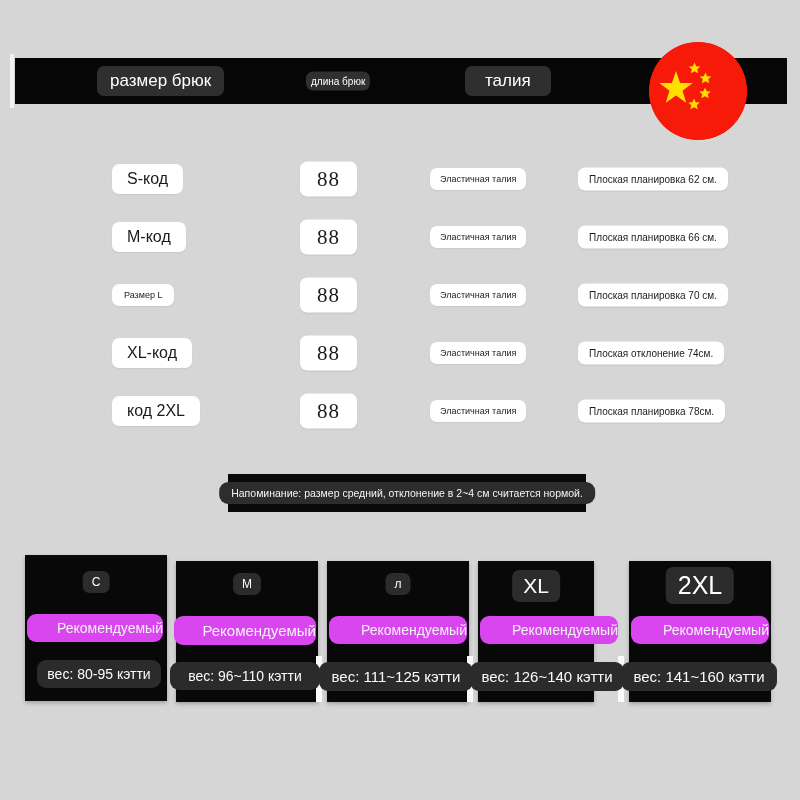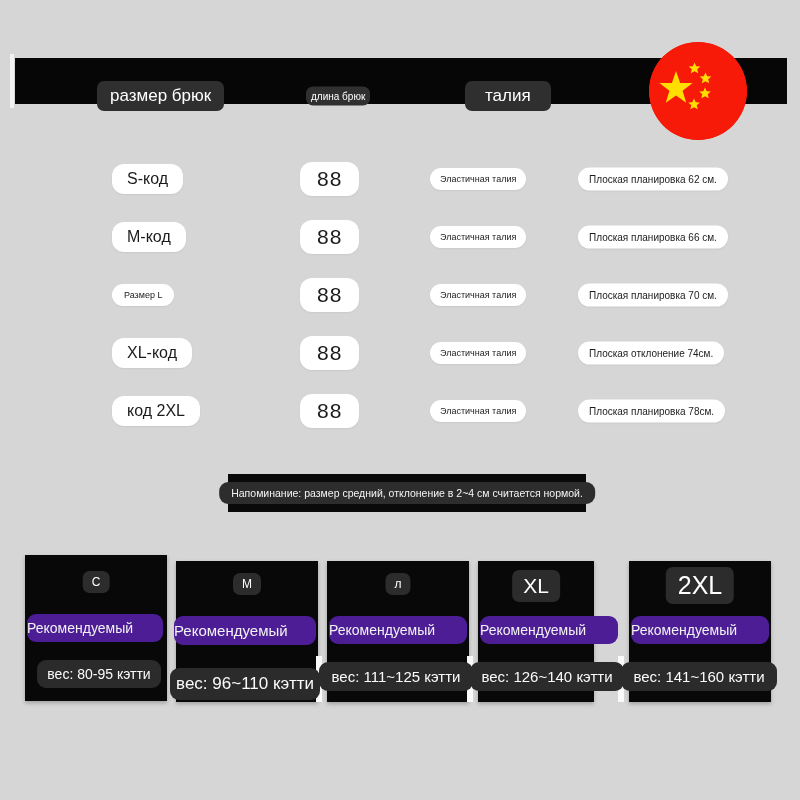--- a/index.html
+++ b/index.html
@@ -19,52 +19,51 @@
   }
   .header-band .edge-left {
     position: absolute; left: -5px; top: -4px; width: 4px; height: 54px;
     background: #f2f2f2;
   }
   .hdr-pill {
     position: absolute; top: 50%; transform: translateY(-50%);
     background: #2f2f2f; color: #ffffff;
     border-radius: 7px; white-space: nowrap;
     text-align: center;
-    margin-top: 15px;
   }
   .hdr-pill.p1 { left: 82px;  padding: 5px 13px; font-size: 17px; }
   .hdr-pill.p2 { left: 291px; padding: 4px 5px;  font-size: 10px; background:#303030; }
   .hdr-pill.p3 { left: 450px; padding: 5px 20px; font-size: 17px; }
 
   
   .flag-badge {
     position: absolute; left: 649px; top: 42px;
     width: 98px; height: 98px; border-radius: 50%;
     background: #f81a09;
     overflow: hidden;
   }
   .flag-badge svg { display: block; width: 98px; height: 98px; }
 
   
   .table { position: absolute; left: 0; top: 150px; width: 800px; }
   .trow { position: relative; height: 58px; }
   .cell { position: absolute; top: 50%; transform: translateY(-50%); }
   .pill {
     background: #ffffff; color: #1b1b1b;
-    border-radius: 12px; white-space: nowrap; text-align: center;
+    border-radius: 7px; white-space: nowrap; text-align: center;
     box-shadow: 0 1px 2px rgba(0,0,0,0.06);
   }
   .c-size  { left: 112px; }
   .c-len   { left: 300px; }
   .c-waist { left: 430px; }
   .c-flat  { left: 578px; }
 
   .pill.size-lg  { padding: 6px 15px; font-size: 16px; }
   .pill.size-sm  { padding: 6px 12px; font-size:  9px; }
-  .pill.len      { padding: 5px 17px; font-size: 21px; font-weight: 500; letter-spacing: 1px; }
+  .pill.len      { padding: 5px 17px; font-size: 21px; font-weight: 500; letter-spacing: 1px; font-family: Liberation Serif, serif; }
   .pill.waist    { padding: 6px 10px; font-size:  9px; }
   .pill.flat     { padding: 6px 11px; font-size: 10px; }
 
   
   .reminder-band {
     position: absolute; left: 228px; top: 474px;
     width: 358px; height: 38px; background: #0a0a0a;
   }
   .reminder-pill {
     position: absolute; left: 50%; top: 50%;
@@ -84,22 +83,22 @@
   .card .card-strip {
     position: absolute; background: #fafafa;
   }
   .card-letter {
     position: absolute; left: 50%; transform: translateX(-50%);
     background: #2c2c2c; color: #ffffff;
     border-radius: 7px; white-space: nowrap; text-align: center;
   }
   .card-rec {
     position: absolute;
-    background: #4c1d95; color: #f2f2f2;
-    border-radius: 9px; white-space: nowrap; text-align: left;
+    background: #d946ef; color: #f2f2f2;
+    border-radius: 9px; white-space: nowrap; text-align: right;
   }
   .card-weight {
     position: absolute;
     background: #2b2b2b; color: #fbfbfb;
     border-radius: 9px; white-space: nowrap; text-align: center;
   }
 </style>
 </head>
 <body>
 
@@ -173,21 +172,21 @@
     <div class="card" style="left:25px; top:555px; width:142px; height:146px;">
       <div class="card-letter" style="top:16px; padding:4px 9px; font-size:12px;">С</div>
       <div class="card-rec" style="left:2px; top:59px; width:136px; padding:6px 0; font-size:14px;">Рекомендуемый</div>
       <div class="card-weight" style="left:12px; top:105px; width:124px; padding:6px 0; font-size:14px;">вес: 80-95 кэтти</div>
     </div>
 
     <div class="card" style="left:176px; top:561px; width:142px; height:141px;">
       <div class="card-strip" style="left:140px; top:95px; width:6px; height:46px;"></div>
       <div class="card-letter" style="top:12px; padding:4px 9px; font-size:12px;">М</div>
       <div class="card-rec" style="left:-2px; top:55px; width:142px; padding:6px 0; font-size:15px;">Рекомендуемый</div>
-      <div class="card-weight" style="left:-6px; top:101px; width:150px; padding:6px 0; font-size:17px;margin-top:6px;">вес: 96~110 кэтти</div>
+      <div class="card-weight" style="left:-6px; top:101px; width:150px; padding:6px 0; font-size:14px;">вес: 96~110 кэтти</div>
     </div>
 
     <div class="card" style="left:327px; top:561px; width:142px; height:141px;">
       <div class="card-strip" style="left:140px; top:95px; width:6px; height:46px;"></div>
       <div class="card-letter" style="top:12px; padding:4px 9px; font-size:12px;">л</div>
       <div class="card-rec" style="left:2px; top:55px; width:138px; padding:6px 0; font-size:14px;">Рекомендуемый</div>
       <div class="card-weight" style="left:-8px; top:101px; width:154px; padding:6px 0; font-size:15px;">вес: 111~125 кэтти</div>
     </div>
 
     <div class="card" style="left:478px; top:561px; width:116px; height:141px;">

